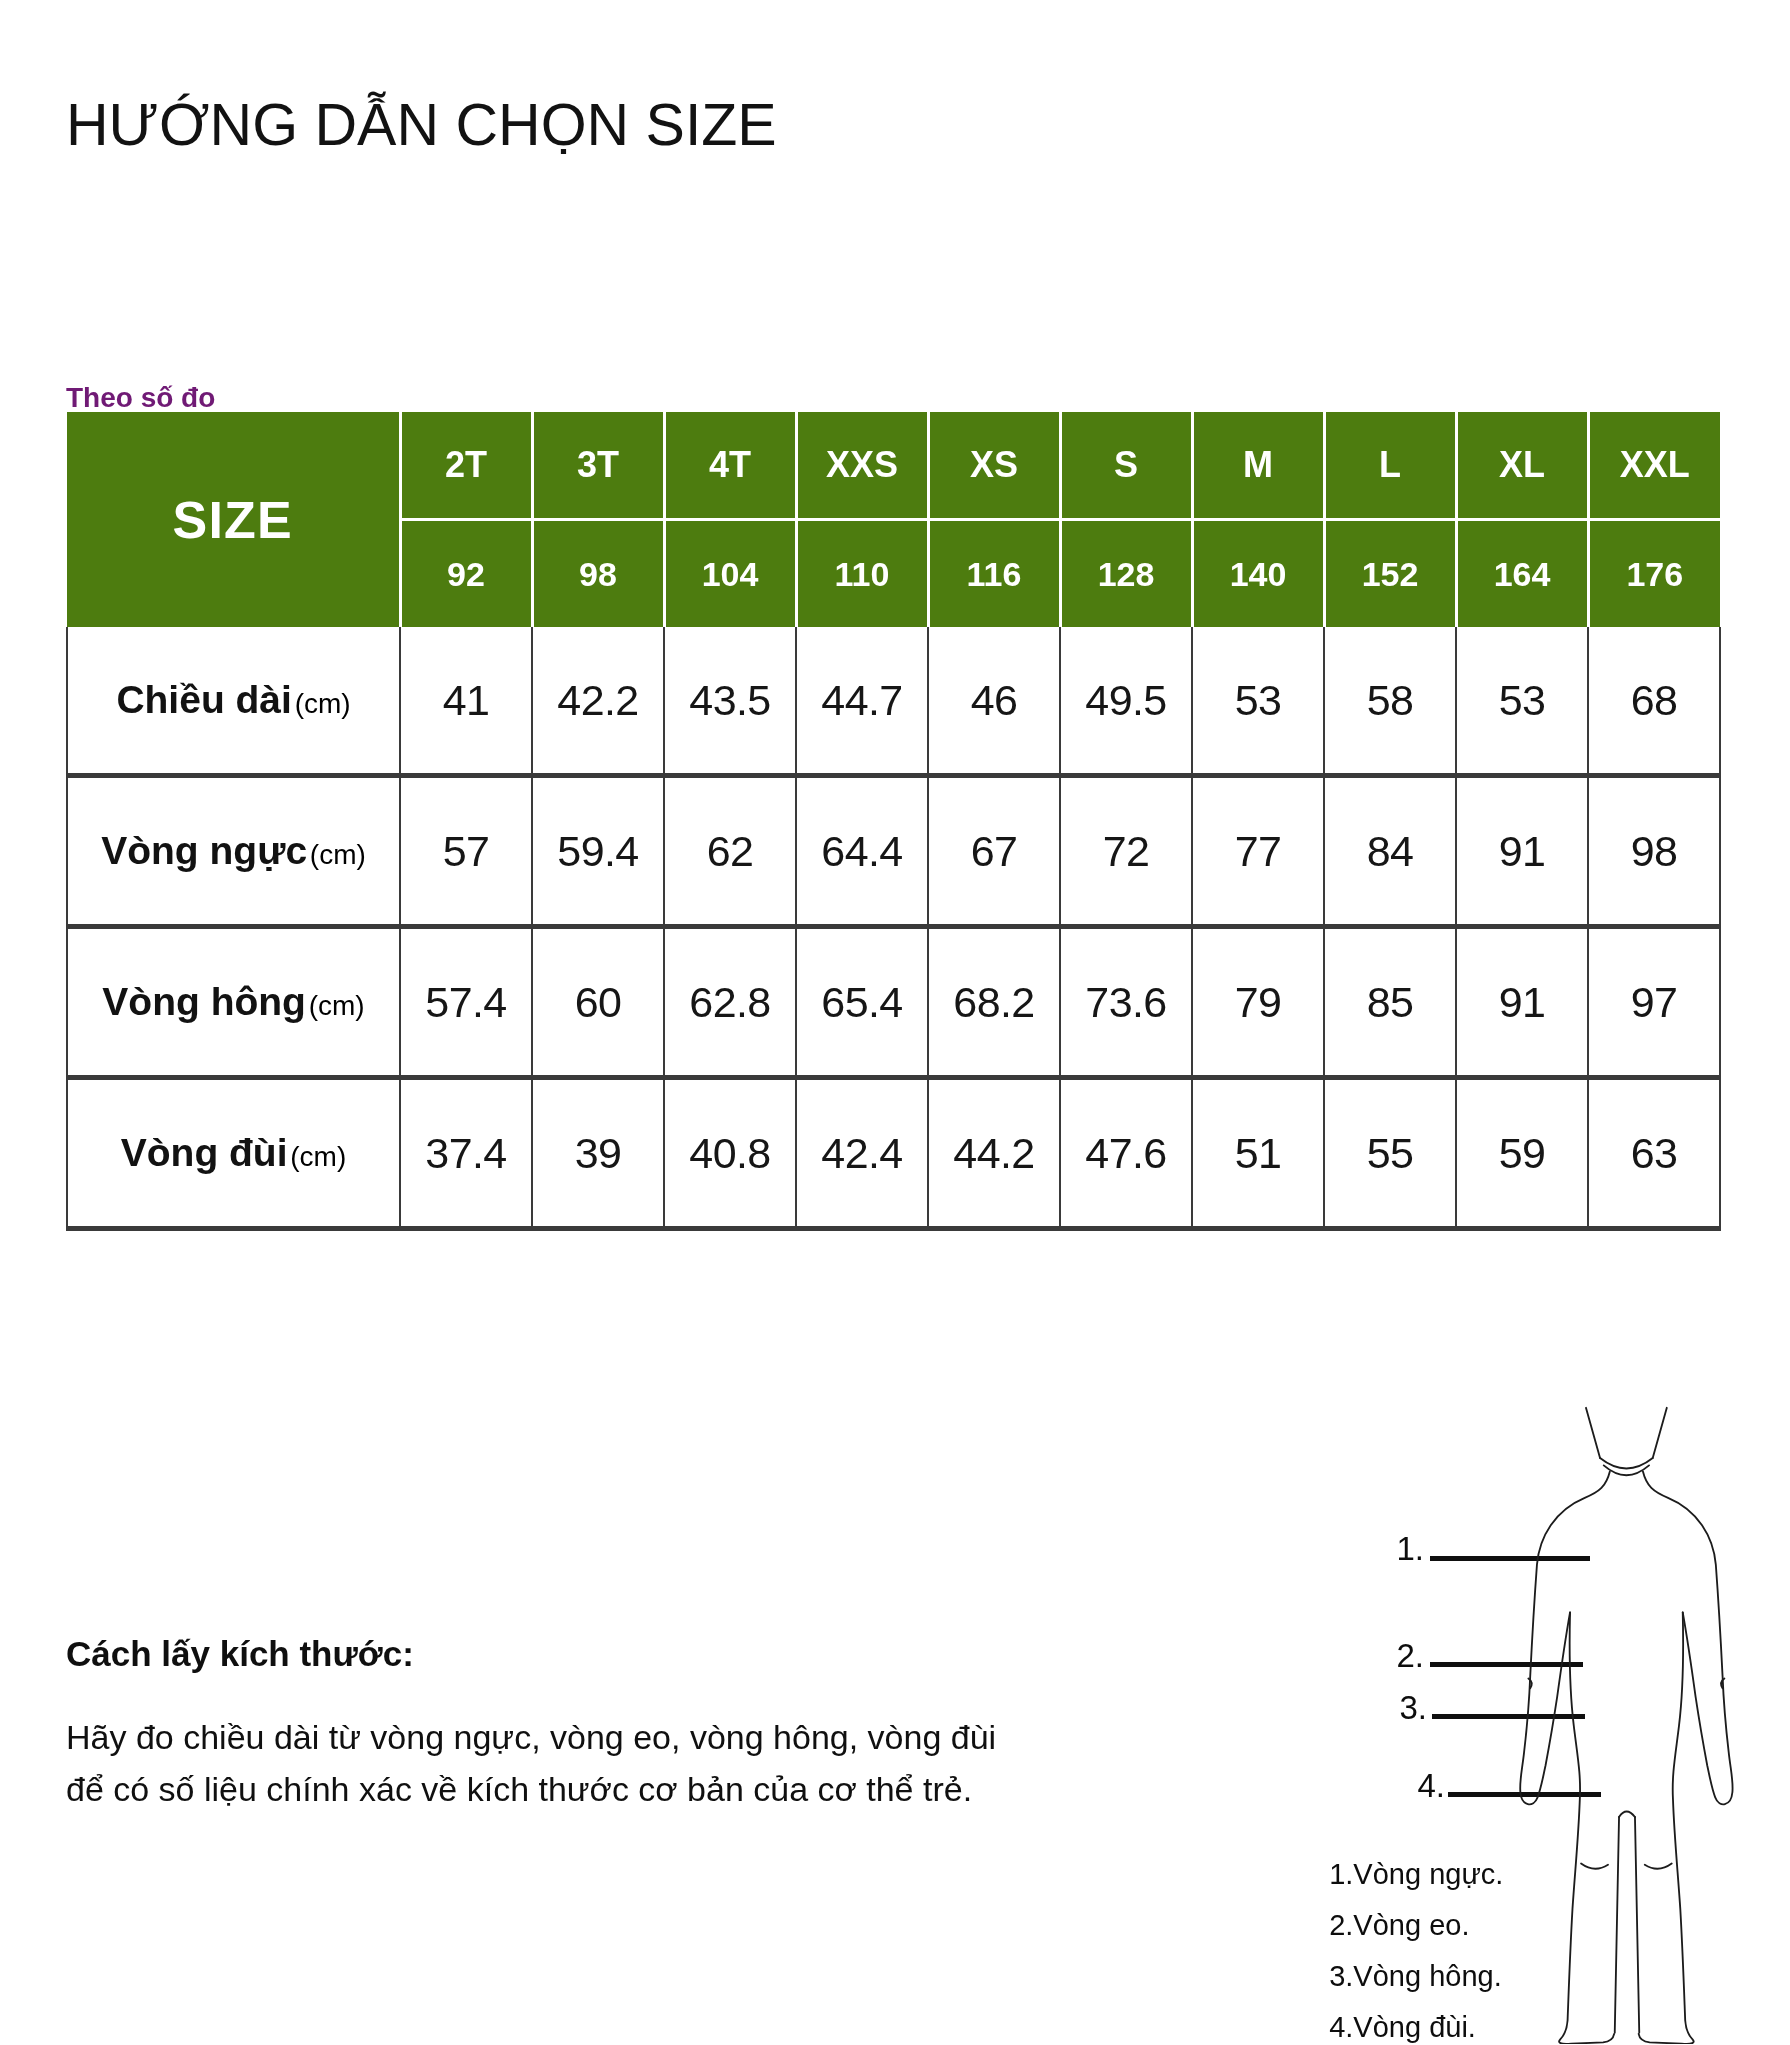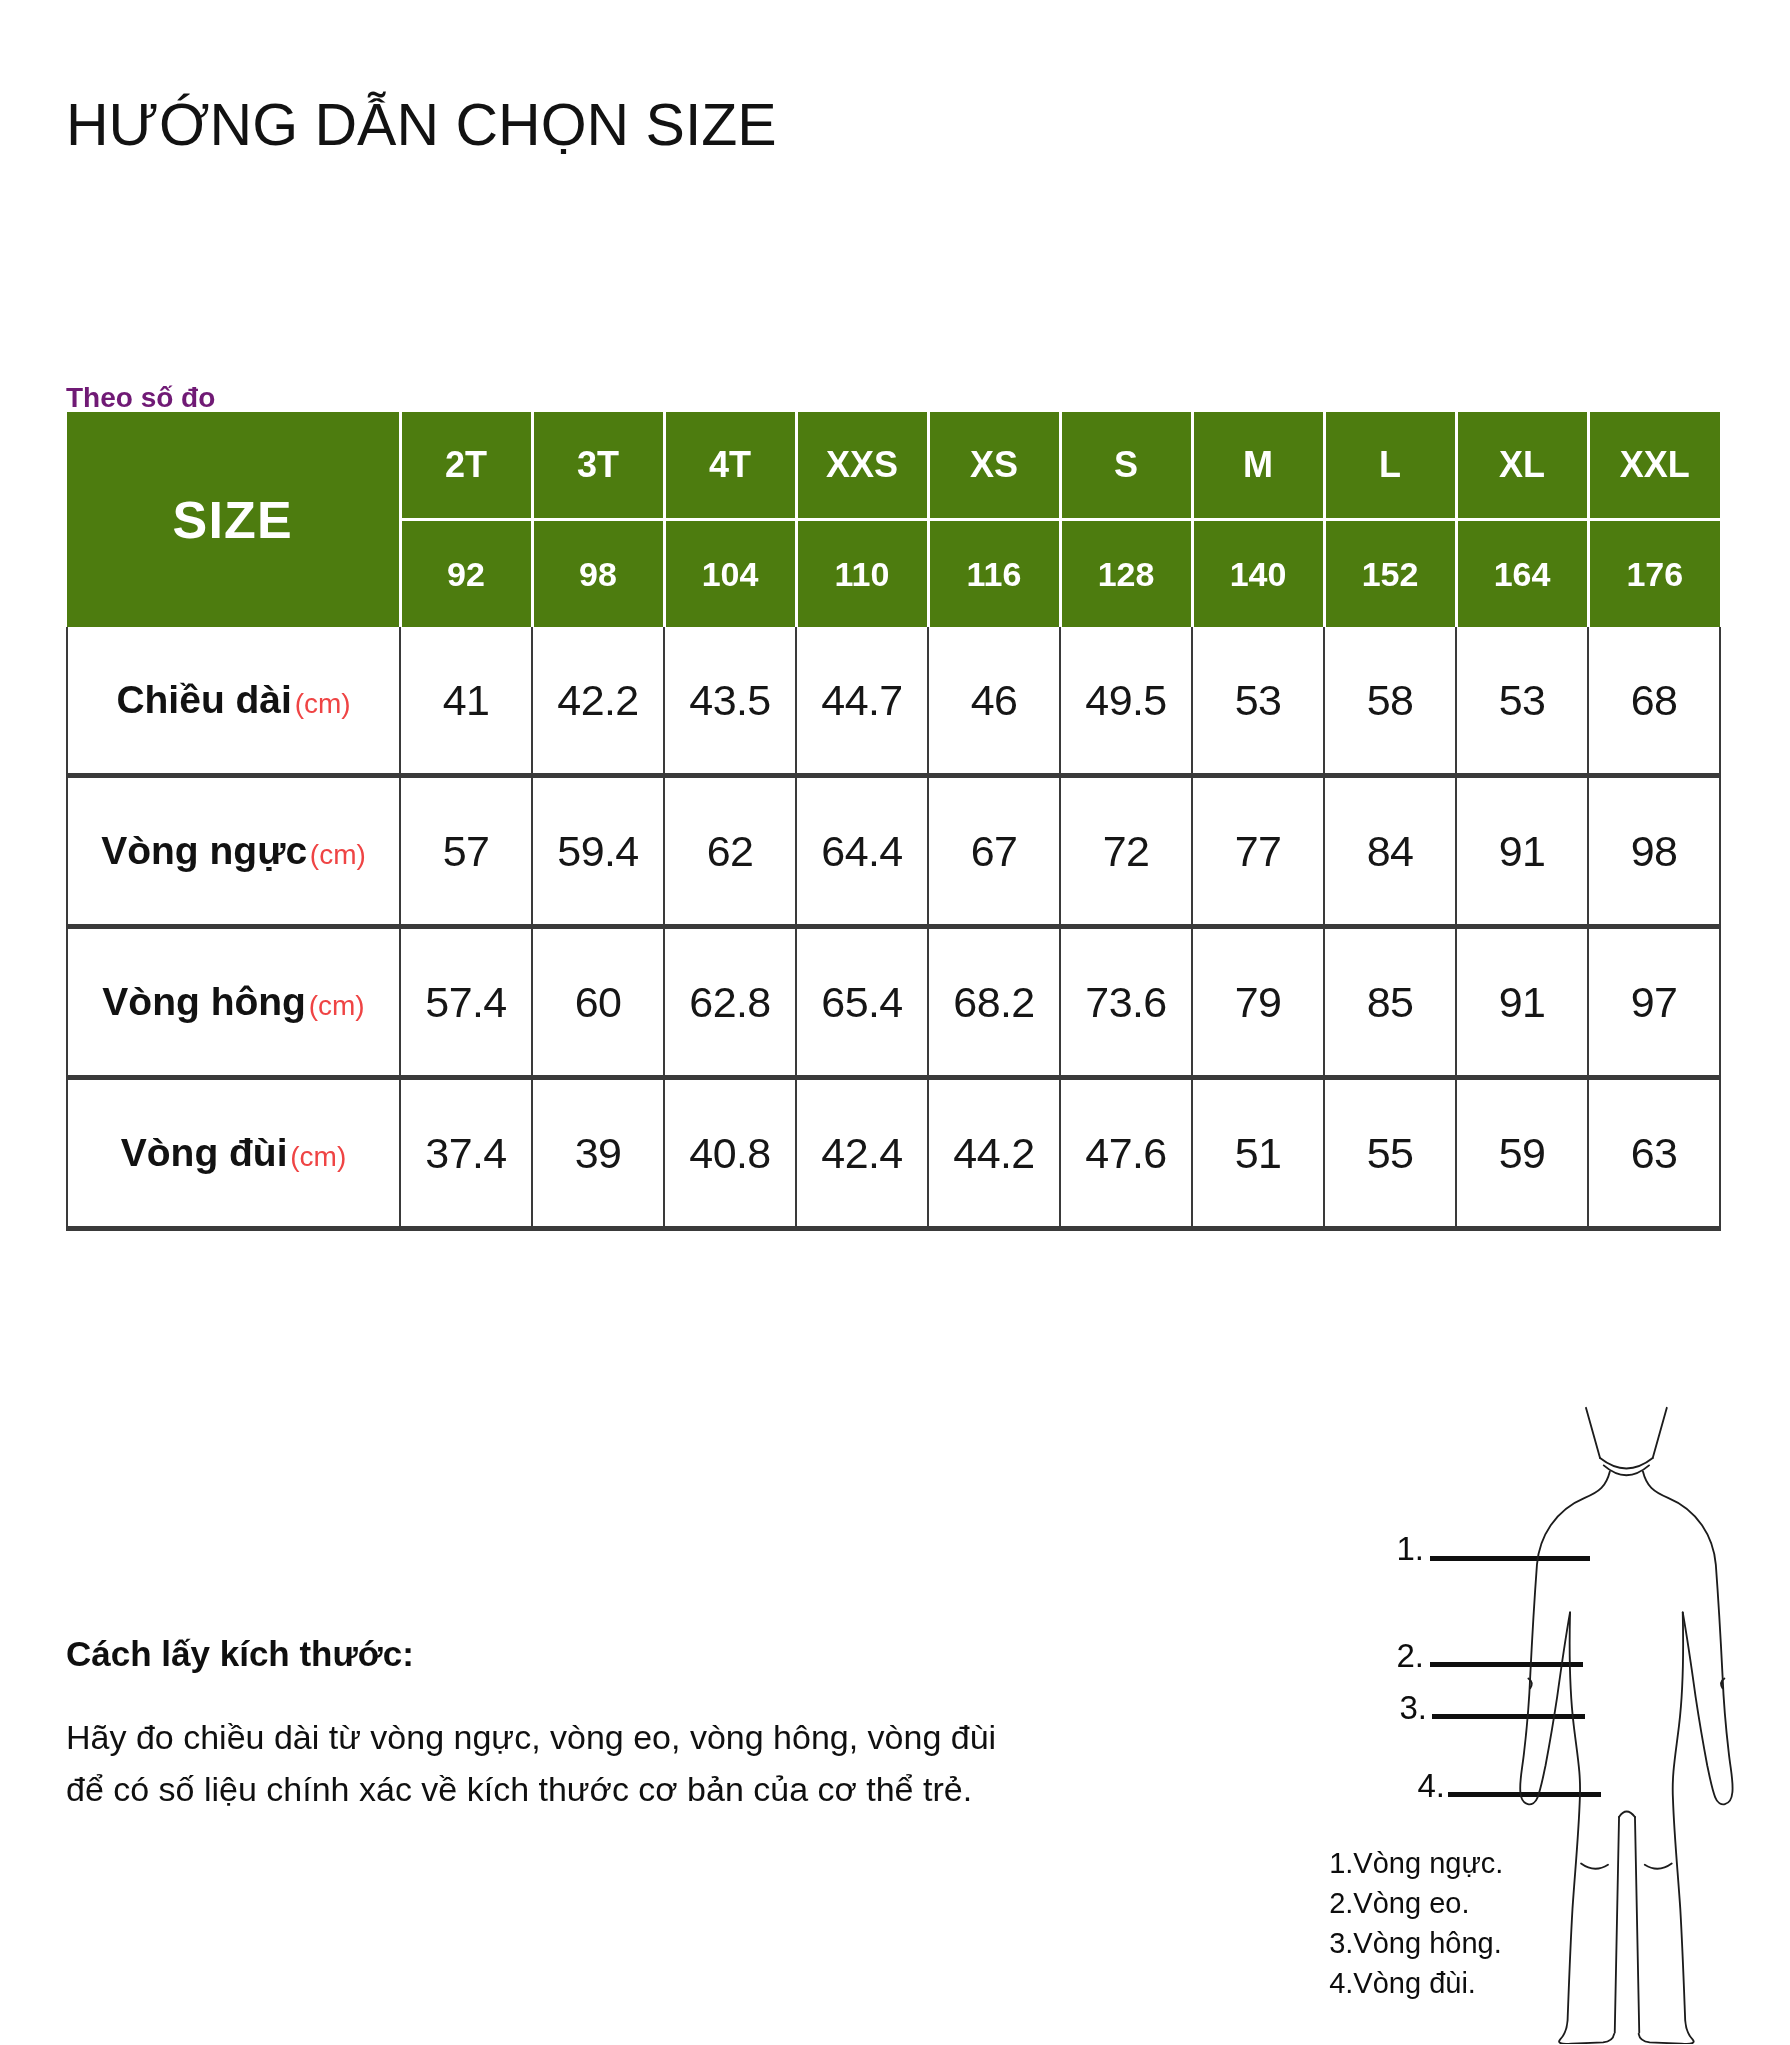--- a/index.html
+++ b/index.html
@@ -55,21 +55,21 @@
   .size-table tbody th, .size-table tbody td{
     background:#ffffff;text-align:center;vertical-align:middle;
     height:146px;padding:0;
   }
   .size-table tbody th{border-left:2.5px solid #3a3a3a;}
   .size-table tbody td{border-left:2.5px solid #3a3a3a;}
   .size-table tbody td:last-child{border-right:2.5px solid #3a3a3a;}
   .size-table tbody tr + tr th, .size-table tbody tr + tr td{border-top:5.5px solid #3a3a3a;}
   .size-table tbody tr:last-child th, .size-table tbody tr:last-child td{border-bottom:5.5px solid #3a3a3a;}
   .row-label{font-size:39px;font-weight:700;color:#121212;white-space:nowrap;}
-  .row-unit{font-size:28px;font-weight:400;color:#ef4444;}
+  .row-unit{font-size:28px;font-weight:400;color:#000000;}
   .size-table tbody td{font-size:43px;font-weight:400;color:#161616;letter-spacing:-0.6px;}
   
   .footnote{
     position:absolute;left:66px;top:1216px;
     font-size:33px;line-height:49px;color:#101010;
   }
   .footnote div{white-space:nowrap;}
   
   .guide-heading{
     position:absolute;left:66px;top:1634px;
@@ -91,21 +91,21 @@
   .pointer-line{position:absolute;height:4.9px;background:#0f0f0f;}
   .l1{left:110px;top:187px;width:160px;}
   .l2{left:110px;top:293px;width:153px;}
   .l3{left:112px;top:345px;width:153px;}
   .l4{left:128px;top:423px;width:153px;}
   .body-svg{position:absolute;left:190px;top:36px;}
   .diagram-legend{
     position:absolute;left:9.2px;top:474px;
     font-size:29px;line-height:40px;color:#0d0d0d;
   }
-  .diagram-legend div{white-space:nowrap;}
+  .diagram-legend div{white-space:nowrap;margin-top:11px;}
 </style>
 </head>
 <body>
 
 <div class="page">
 
   <div class="page-title">HƯỚNG DẪN CHỌN SIZE</div>
 
 
   <div class="section-label">Theo số đo</div>

